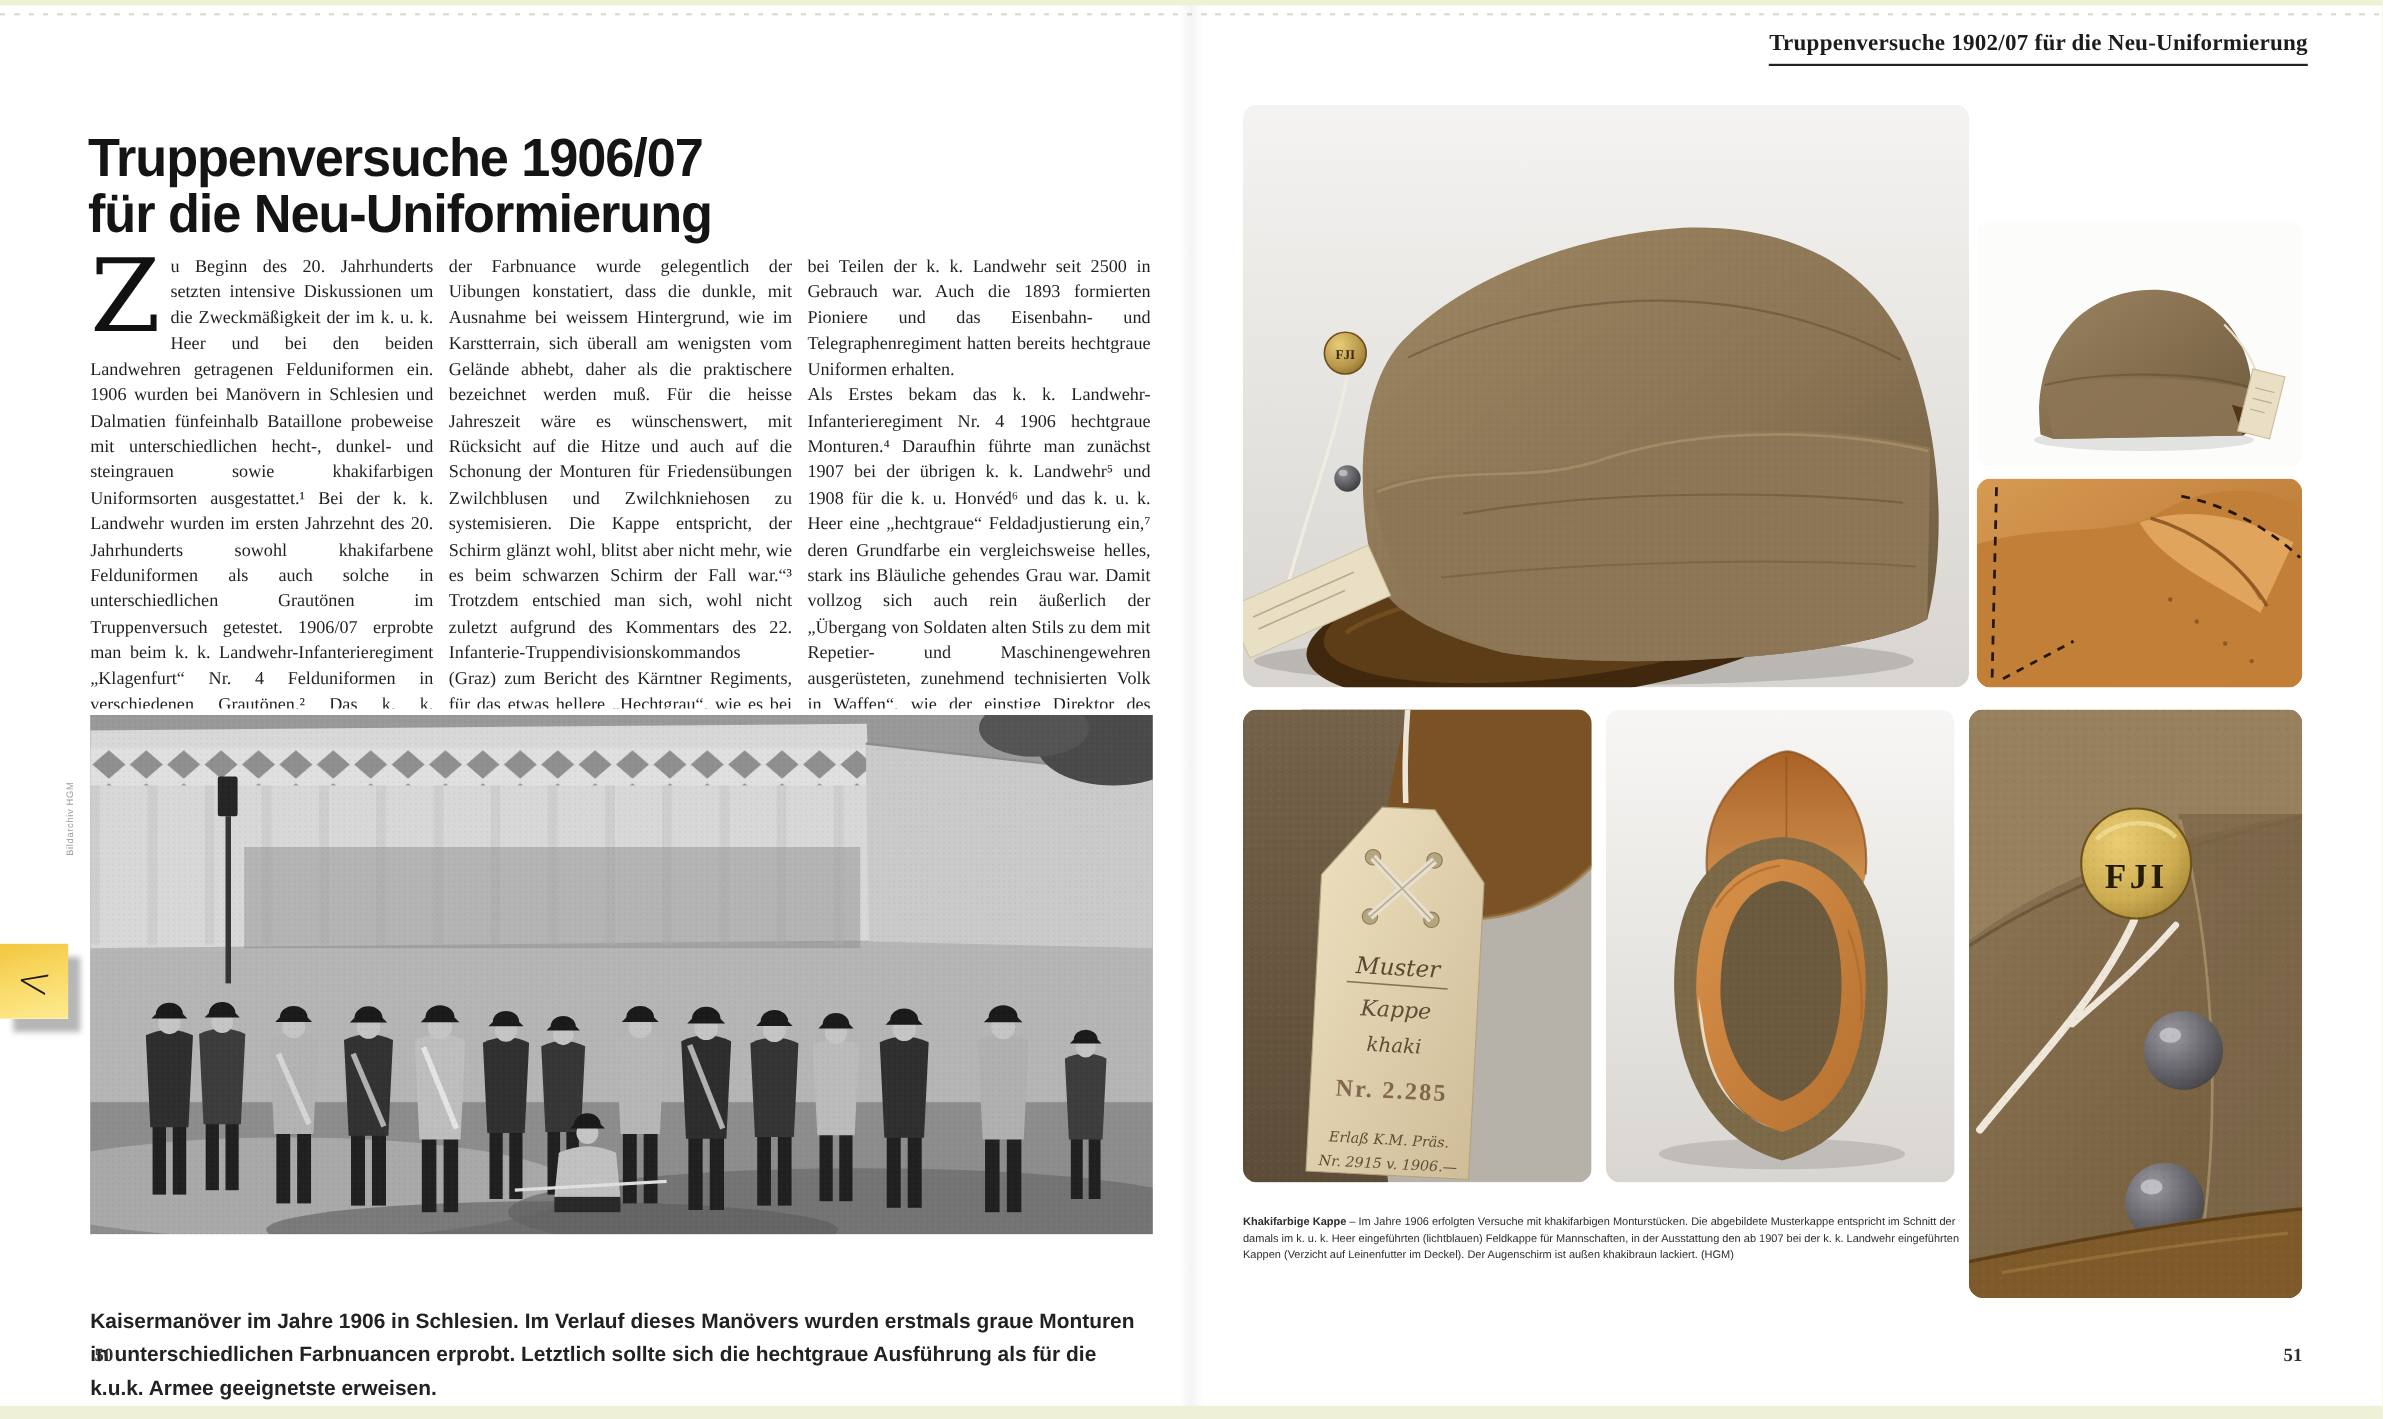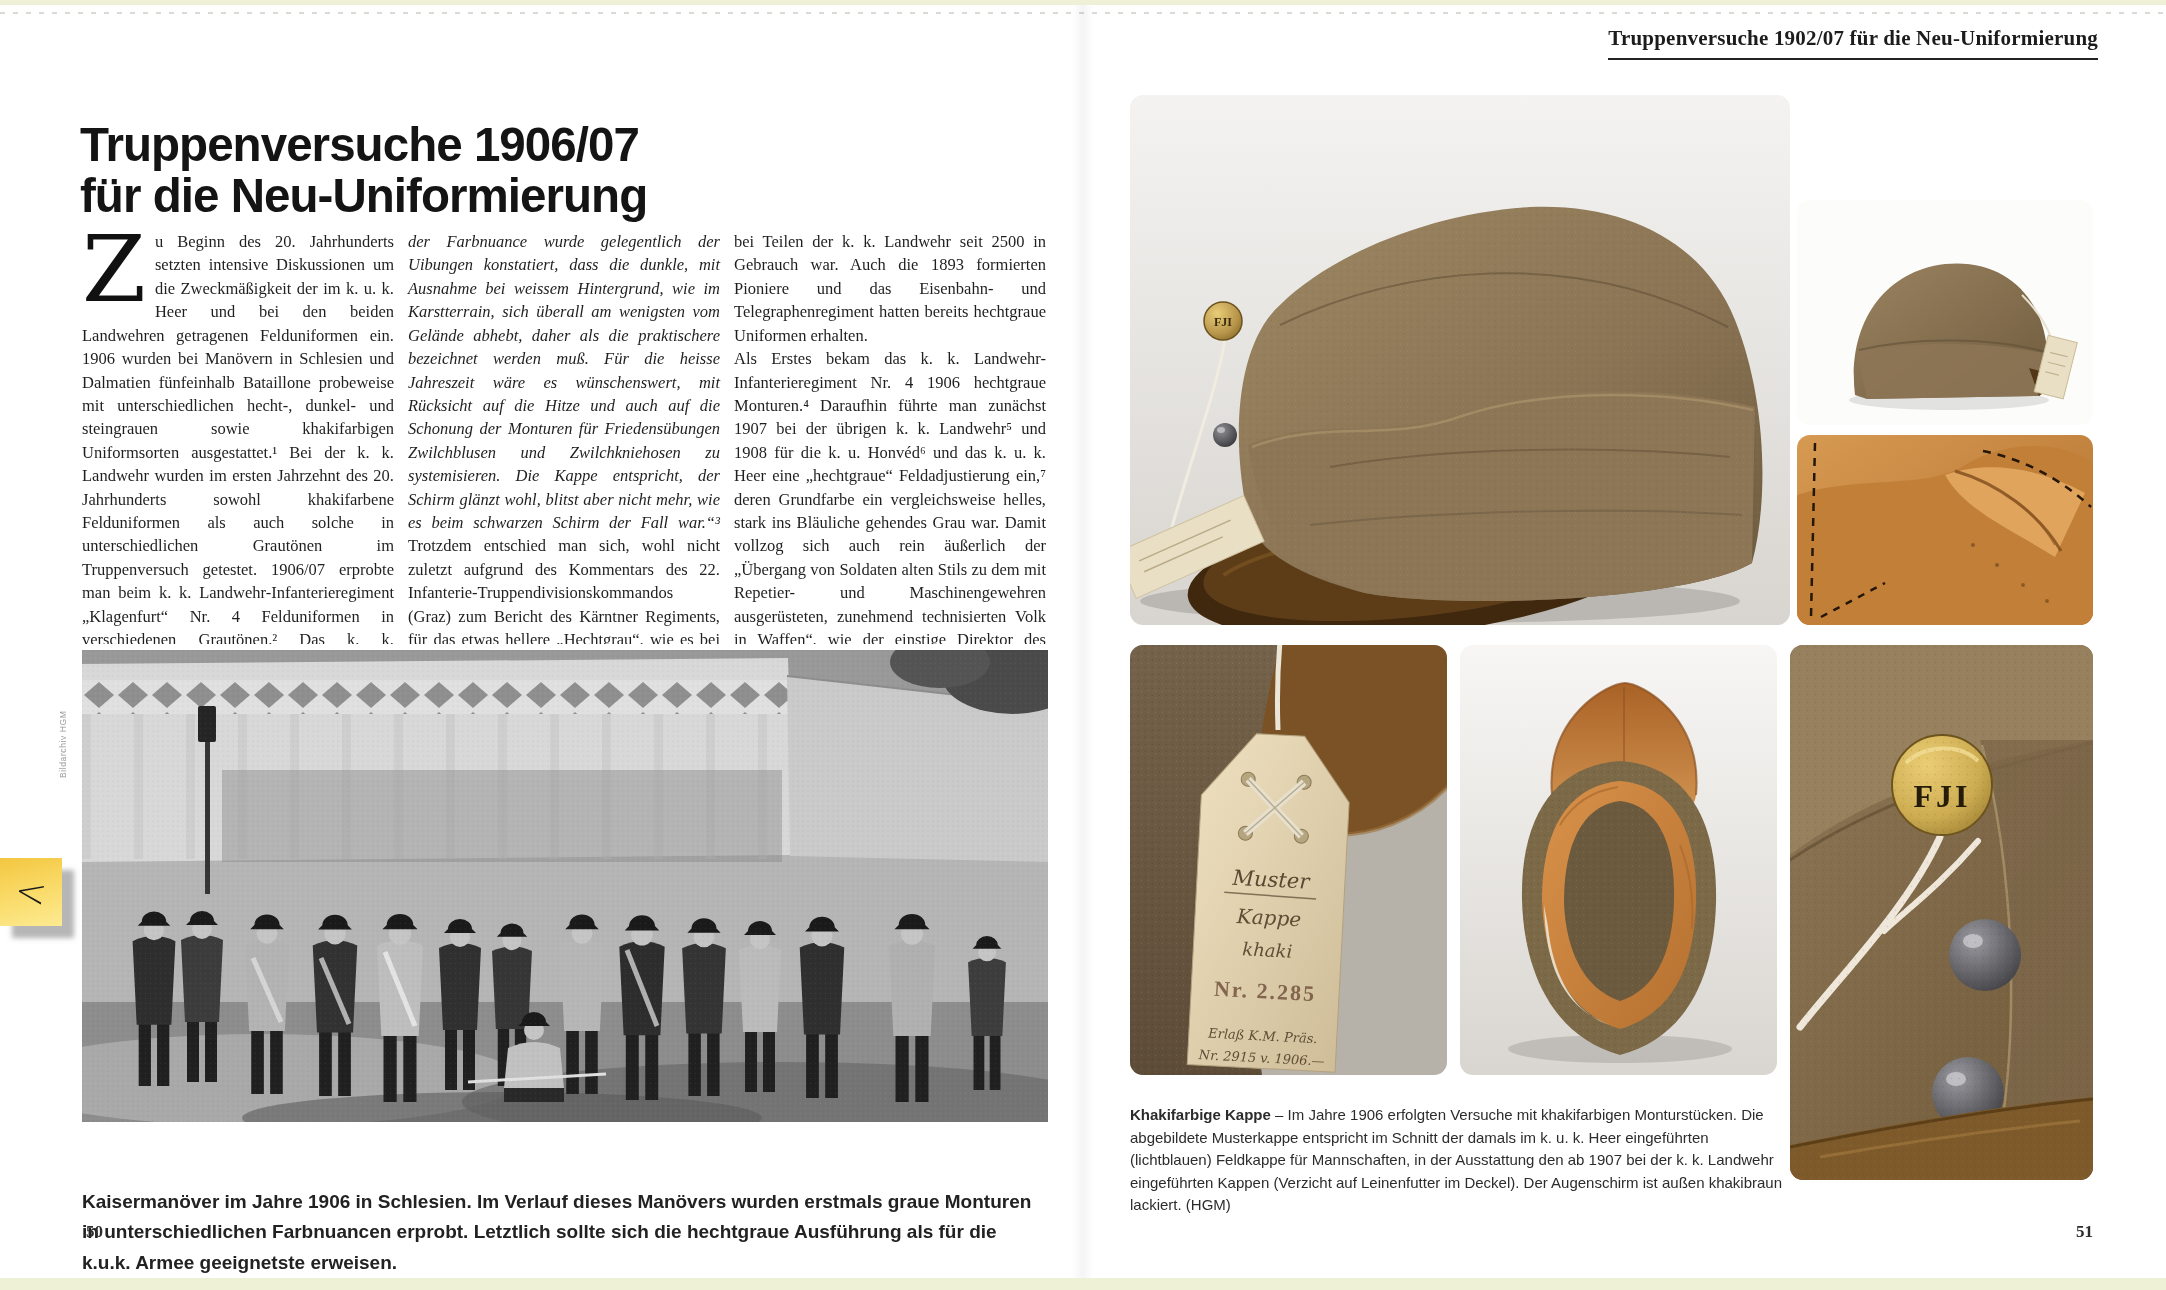--- a/index.html
+++ b/index.html
@@ -13,21 +13,21 @@
   .gutter{position:absolute;left:1072px;top:5px;width:22px;height:1273px;
           background:linear-gradient(90deg,rgba(0,0,0,0),rgba(0,0,0,.045),rgba(0,0,0,0));}
 
   
   .title{position:absolute;left:80px;top:86px;font-family:"Liberation Sans",sans-serif;
          font-weight:700;font-size:49px;line-height:1.05;letter-spacing:-1px;color:#141414;
          transform:scaleX(.97);transform-origin:left top;white-space:nowrap;}
   .cols{position:absolute;left:82px;top:230px;width:964px;height:414px;display:flex;gap:14px;overflow:hidden;}
   .col{width:312px;font-size:16.5px;line-height:1.42;color:#1f1f1f;text-align:justify;hyphens:auto;}
   .col p{margin:0;}
-  .col .ital{font-style:italic;}
+  .col .ital{}
   .dropcap{float:left;font-family:"DejaVu Serif",serif;font-size:92px;line-height:.72;
            padding:7px 9px 0 0;color:#111;}
   .bw-photo{position:absolute;left:82px;top:650px;width:966px;height:472px;margin:0;
             background:#b9b7b2;overflow:hidden;}
   .bw-photo svg{display:block;width:100%;height:100%;filter:grayscale(1) contrast(.97);}
   .photo-credit{position:absolute;left:58px;top:648px;height:130px;writing-mode:vertical-rl;
                 transform:rotate(180deg);font-family:"Liberation Sans",sans-serif;font-size:8.5px;
                 color:#9a9a9a;letter-spacing:.6px;}
   .caption-left{position:absolute;left:82px;top:1187px;width:966px;margin:0;
                 font-family:"Liberation Sans",sans-serif;font-weight:700;font-size:19px;
@@ -42,21 +42,21 @@
                   padding-bottom:7px;letter-spacing:.2px;}
   .photo{position:absolute;margin:0;overflow:hidden;border-radius:13px;}
   .photo svg{display:block;width:100%;height:100%;}
   .ph-main{left:1130px;top:95px;width:660px;height:530px;}
   .ph-back{left:1797px;top:200px;width:296px;height:225px;}
   .ph-leather{left:1797px;top:435px;width:296px;height:190px;}
   .ph-tag{left:1130px;top:645px;width:317px;height:430px;}
   .ph-interior{left:1460px;top:645px;width:317px;height:430px;}
   .ph-button{left:1790px;top:645px;width:303px;height:535px;}
   .caption-right{position:absolute;left:1130px;top:1104px;width:658px;margin:0;
-                 font-family:"Liberation Sans",sans-serif;font-size:15px;line-height:1.5;color:#2c2c2c;}
+                 font-family:"Liberation Sans",sans-serif;font-size:10px;line-height:1.5;color:#2c2c2c;}
   .caption-right b{font-weight:700;}
 
   
   .nav-prev{position:absolute;left:0;top:858px;width:62px;height:68px;border:0;cursor:pointer;
             background:linear-gradient(165deg,#f3c640 0%,#f9d964 45%,#fdea92 100%);
             box-shadow:12px 12px 5px rgba(110,110,110,.5);
             font-family:"DejaVu Sans",sans-serif;font-size:38px;font-weight:300;color:#1a1a1a;
             display:flex;align-items:center;justify-content:center;padding:0;}
   .nav-prev span{display:block;transform:rotate(10deg);line-height:1;}
 

